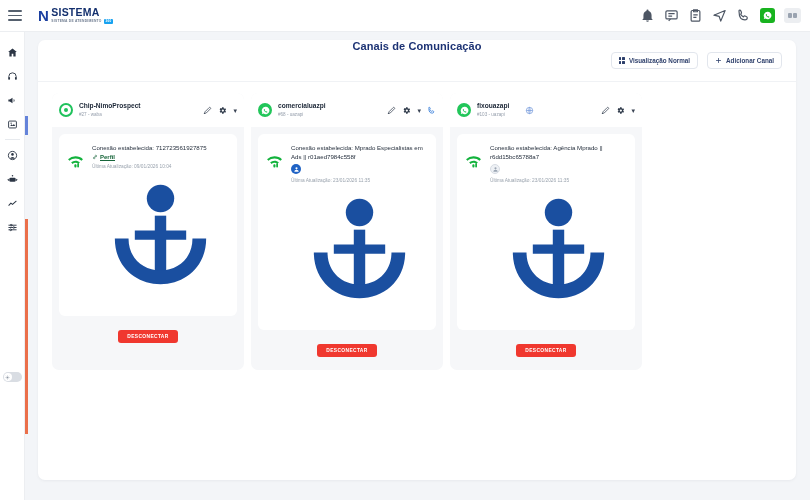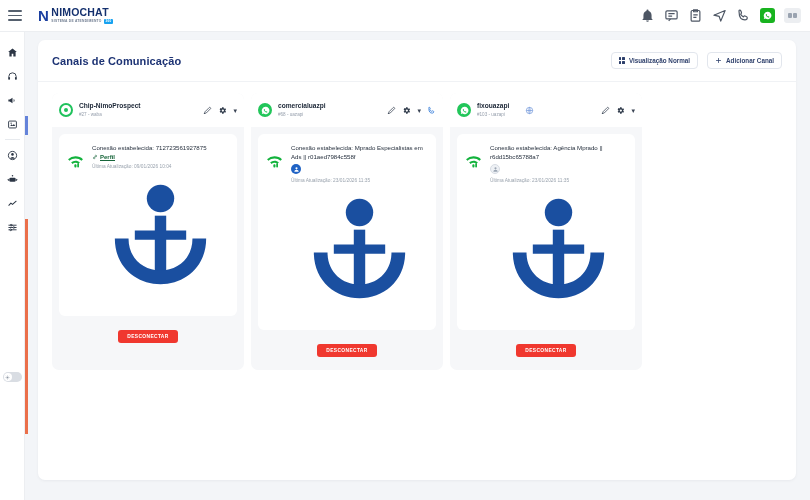--- a/index.html
+++ b/index.html
@@ -147,20 +147,21 @@
     border-radius: 7px;
     box-shadow: 0 1px 3px rgba(16,24,40,0.05);
   }
 
   
   .panel-head {
     height: 42px;
     display: flex; align-items: center;
     padding: 0 14px;
     border-bottom: 1px solid #f0f2f5;
+    flex-direction: column;
   }
   .page-title {
     font-size: 11px; font-weight: 700;
     color: #1d3374;
     letter-spacing: 0.1px;
   }
   .panel-head-actions {
     margin-left: auto;
     display: flex; align-items: center; gap: 9px;
   }
@@ -318,21 +319,21 @@
 <div class="topbar">
   <div class="hamburger">
     <i></i>
       <i></i>
       <i></i>
   </div>
 
   <div class="brand">
     <span class="brand-mark">N</span>
     <span class="brand-textwrap">
-      <span class="brand-name">NIMOCHAT</span>
+      <span class="brand-name">SISTEMA</span>
       <span class="brand-sub">
         <span>SISTEMA DE ATENDIMENTO</span>
         <span class="brand-sub-badge">360</span>
       </span>
     </span>
   </div>
 
   <div class="topbar-right">
     <span class="tb-icon">
       <svg viewBox="0 0 24 24" fill="currentColor">

